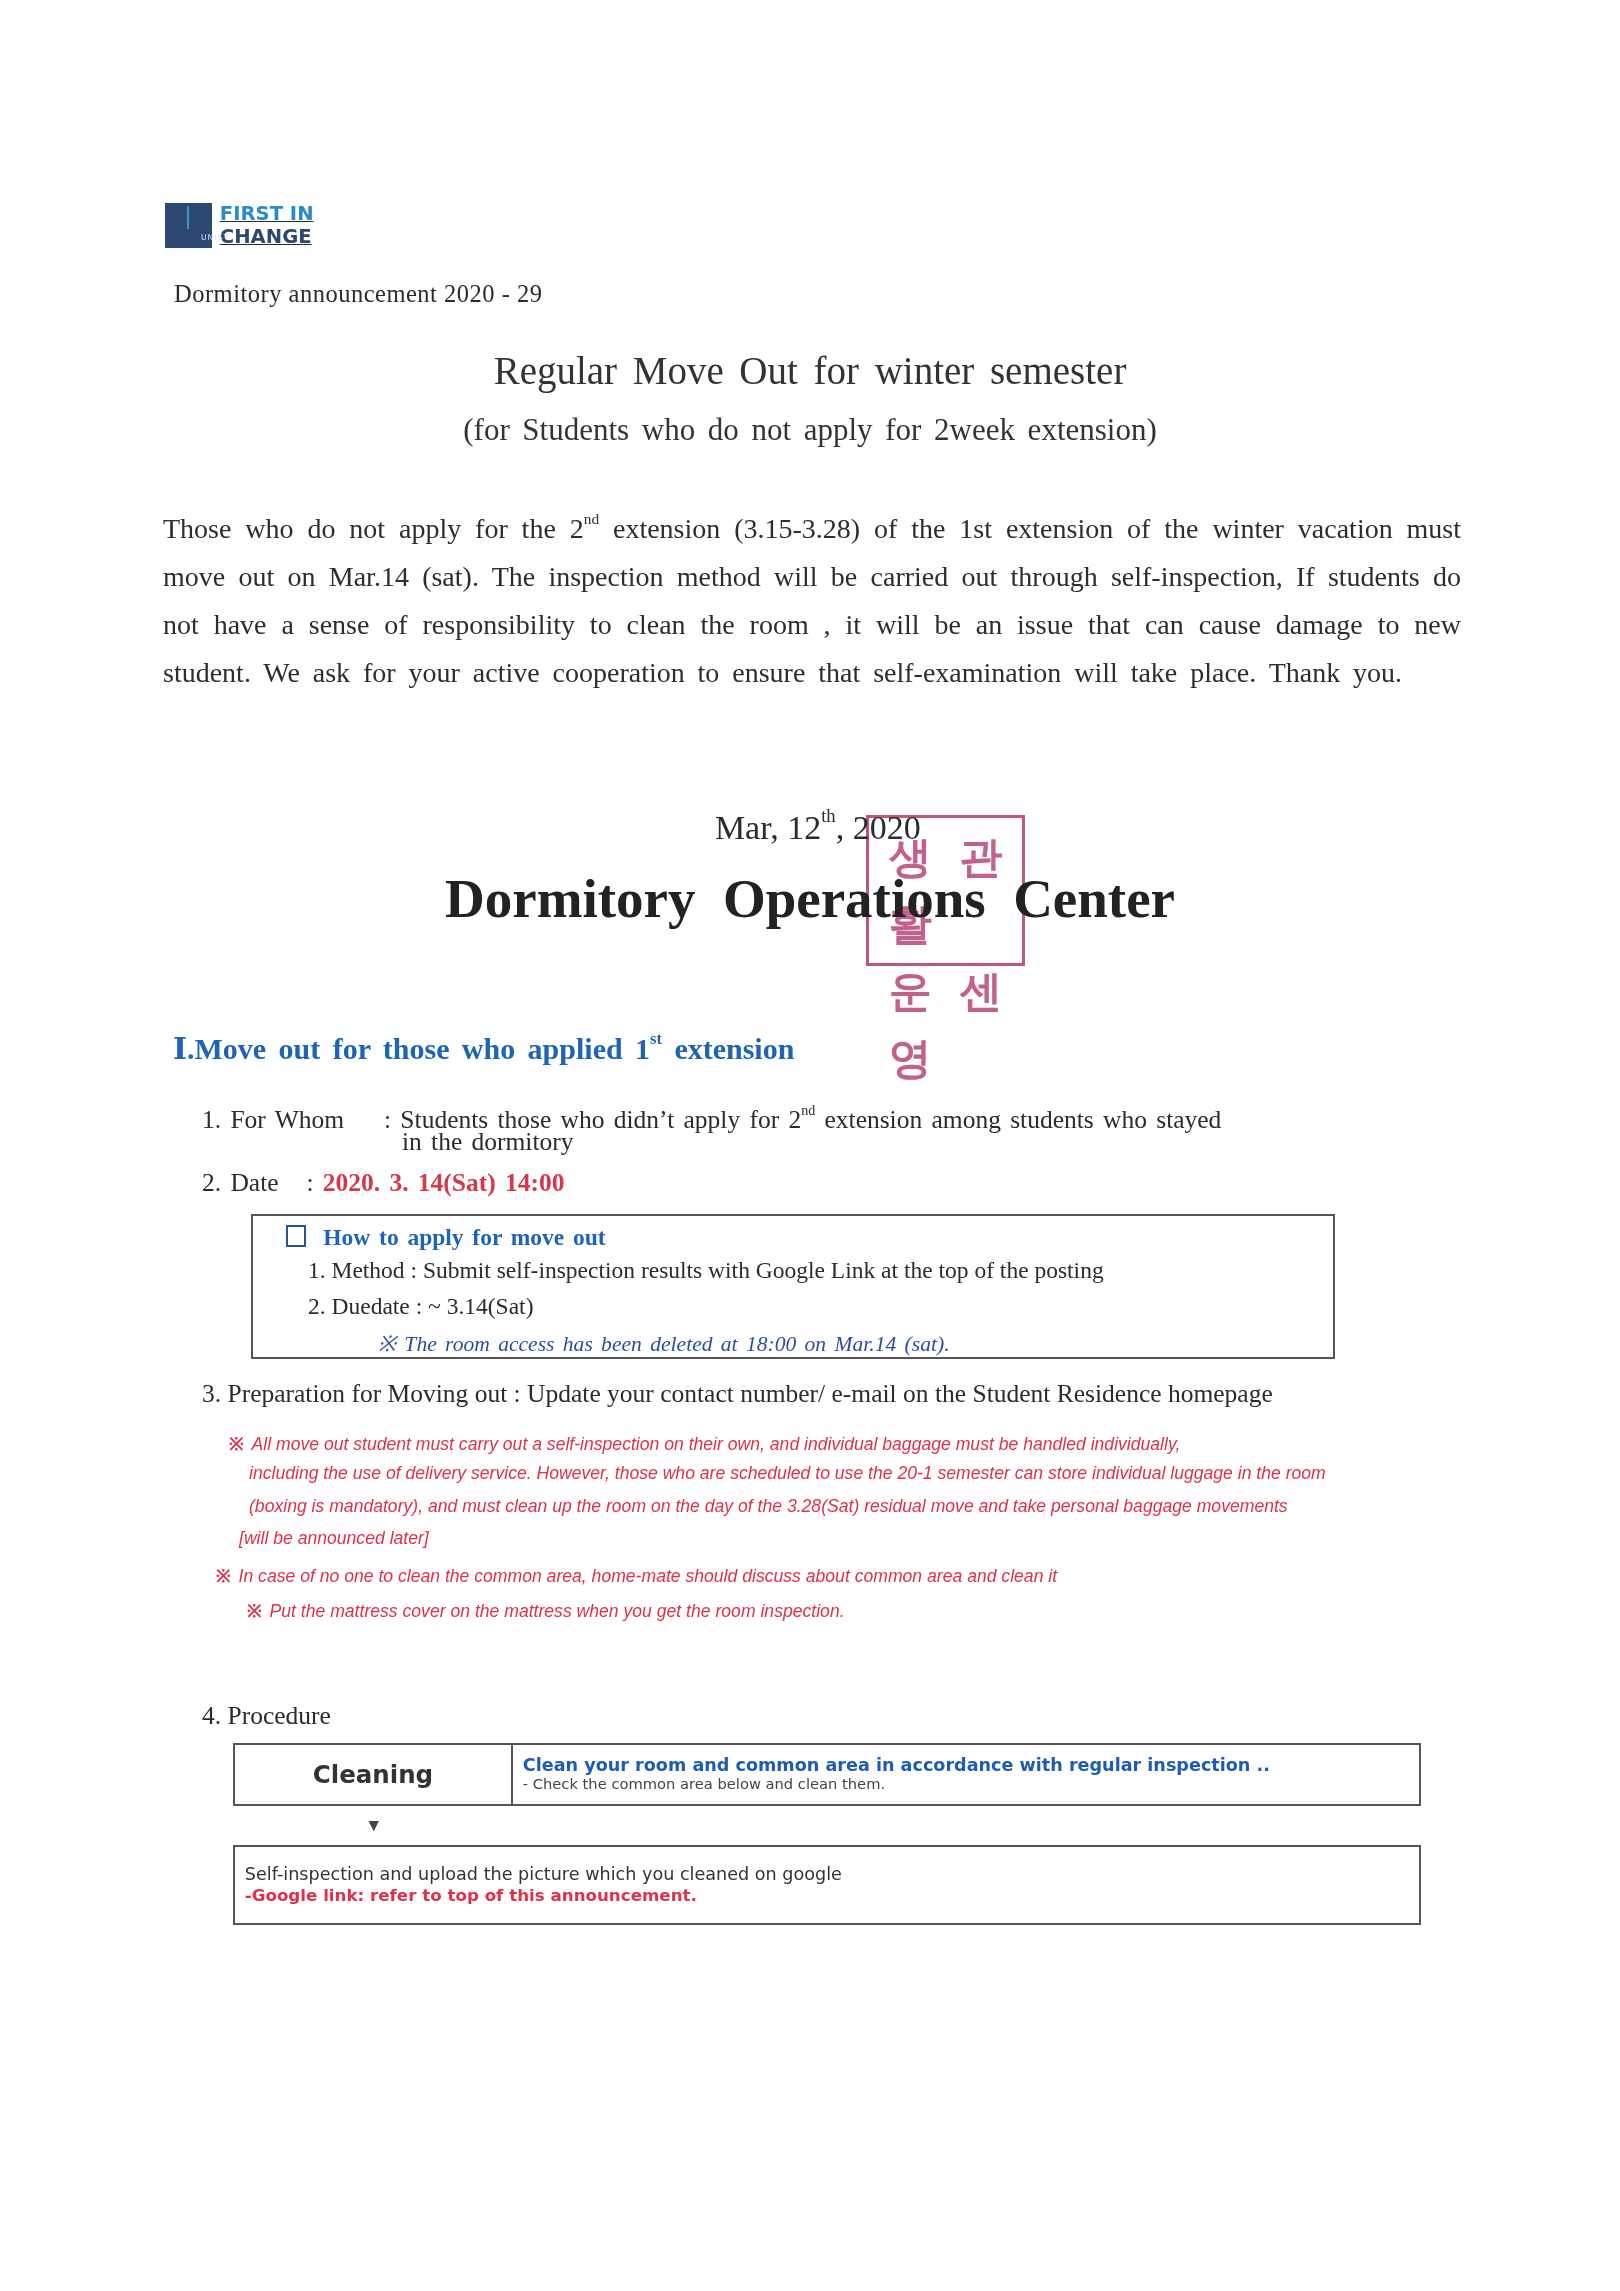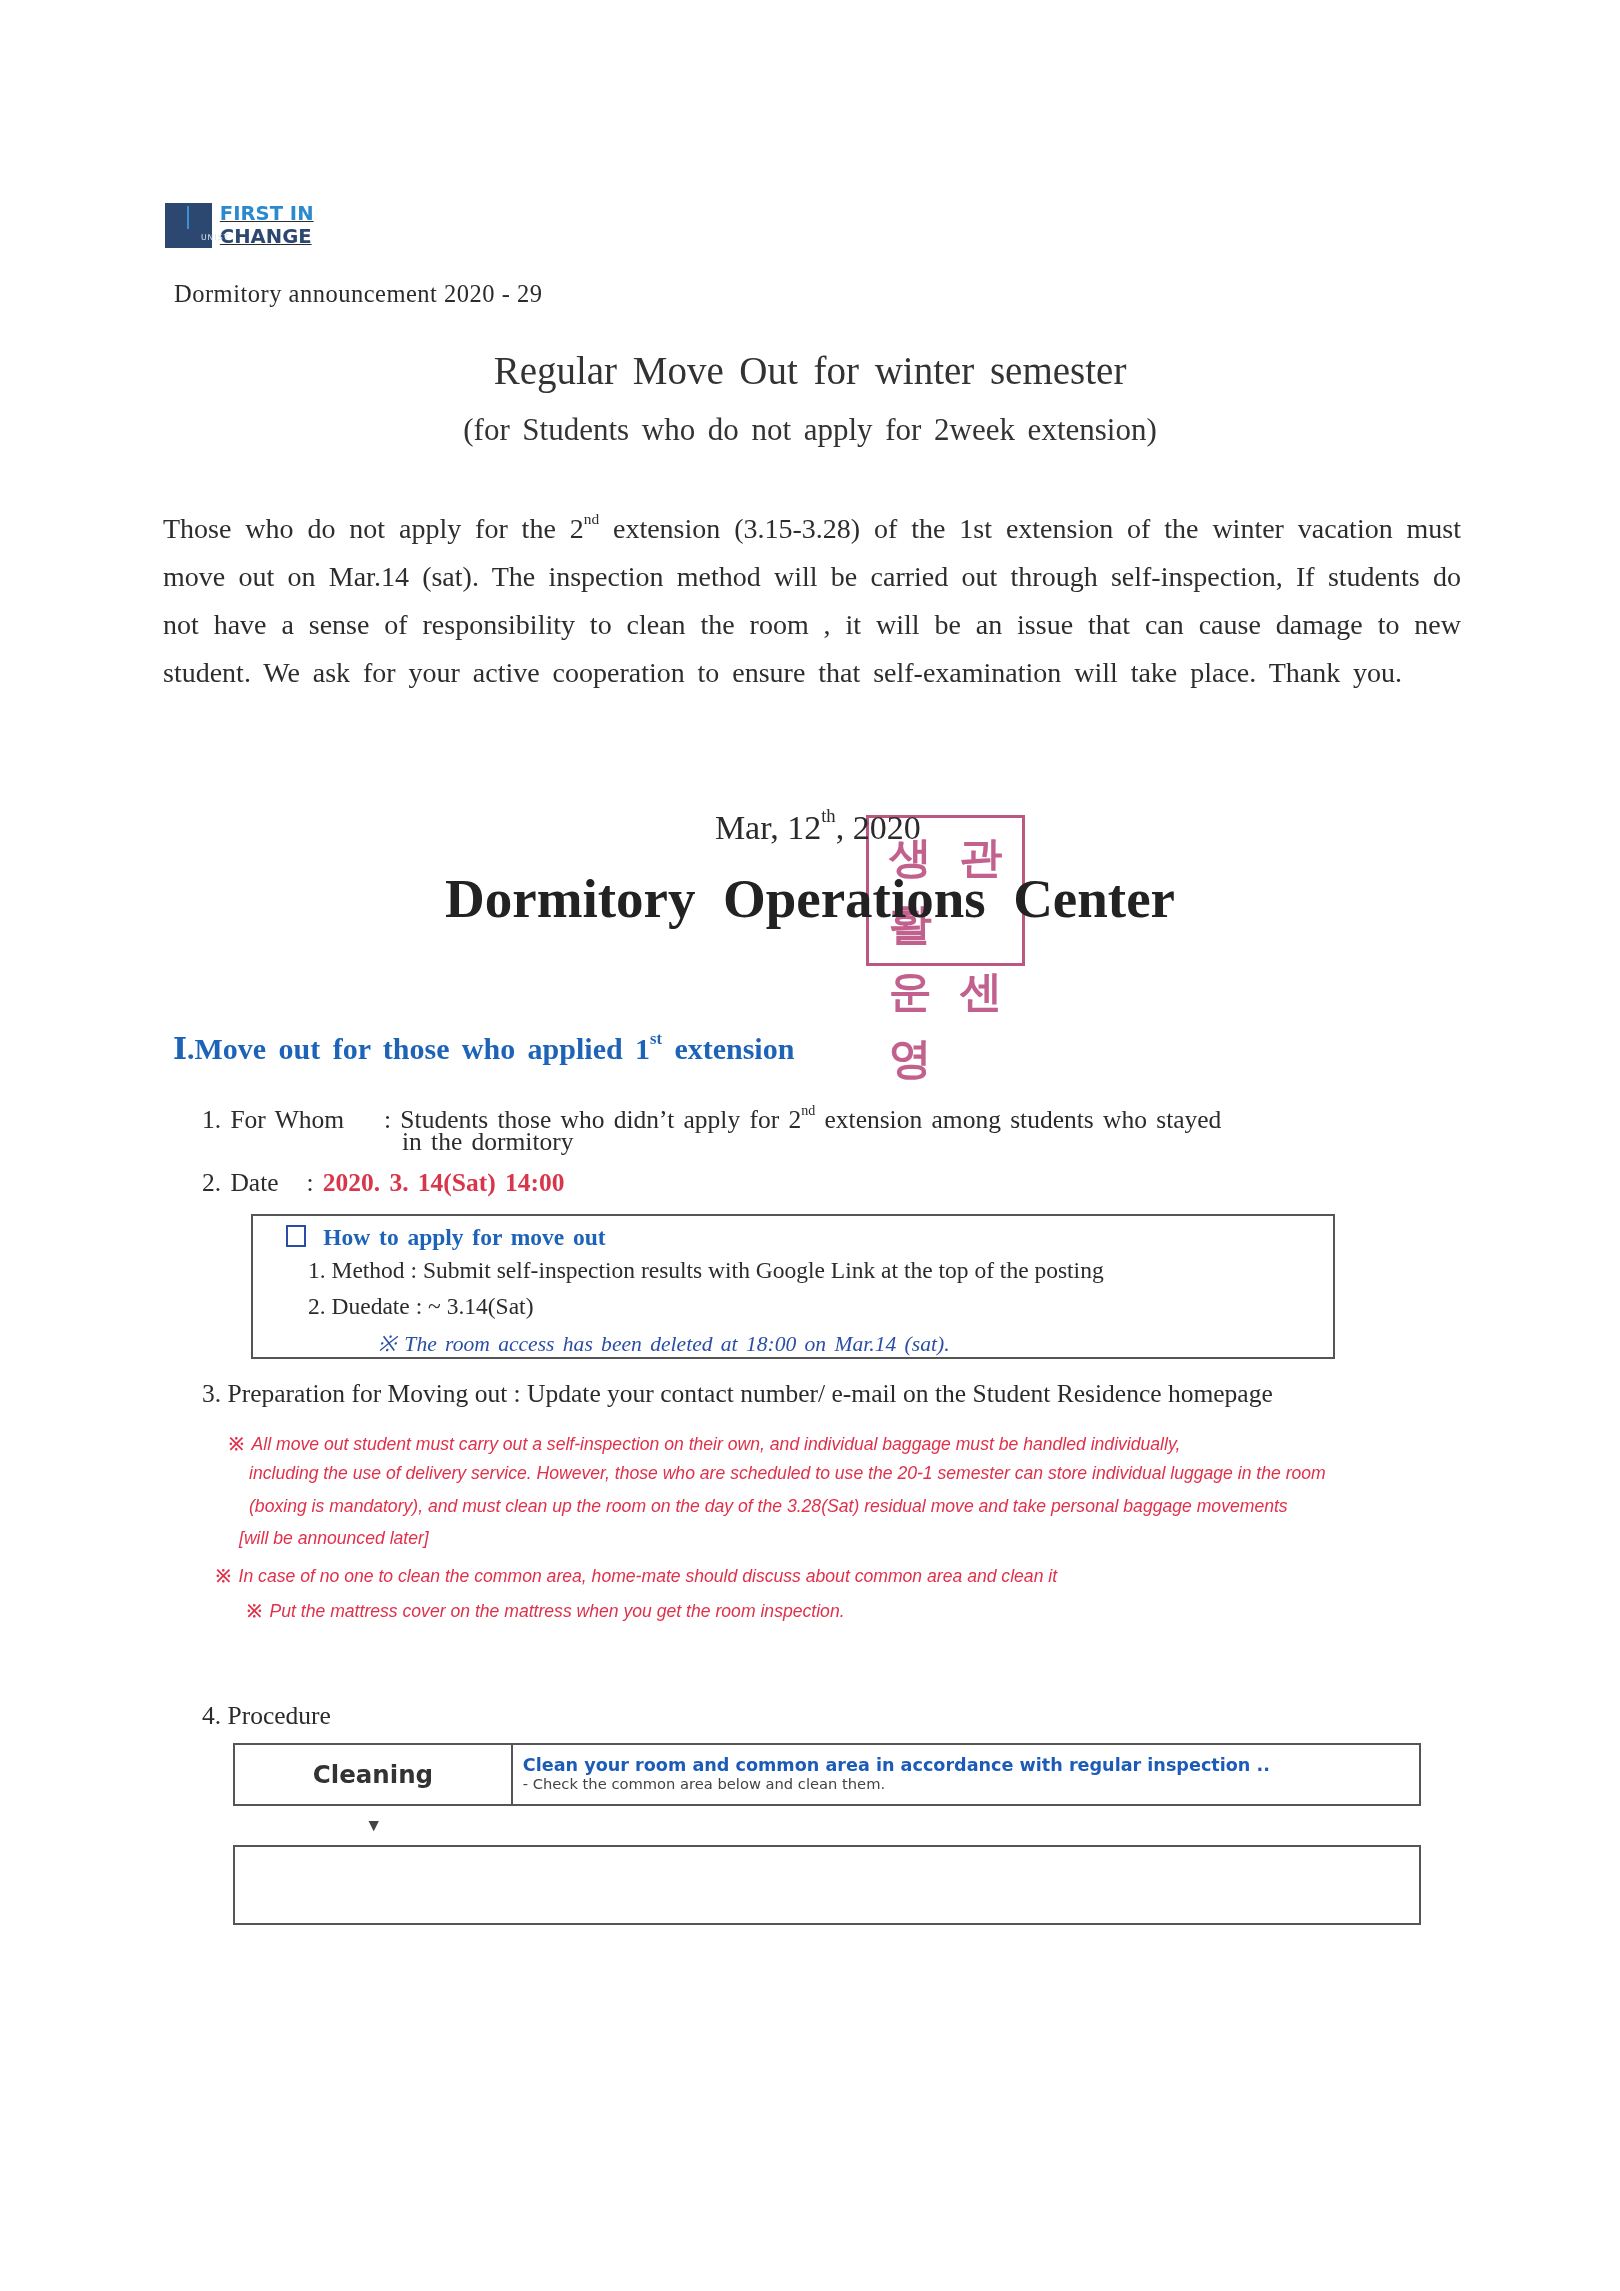--- a/index.html
+++ b/index.html
@@ -141,14 +141,18 @@
   <div class="proc-label black">Cleaning</div>
   <div class="proc-desc">
     <div class="d-blue">Clean your room and common area in accordance with regular inspection ..</div>
     <div class="d-gray">- Check the common area below and clean them.</div>
   </div>
 </div>
 
 <div class="abs proc-arrow">▼</div>
 
 <div class="abs proc-row proc-row2">
+  <div class="proc-desc">
+    <div class="d-black">Self-inspection and upload the picture which you cleaned on google</div>
+    <div class="d-red">-Google link: refer to top of this announcement.</div>
+  </div>
 </div>
 
 
 </body></html>

